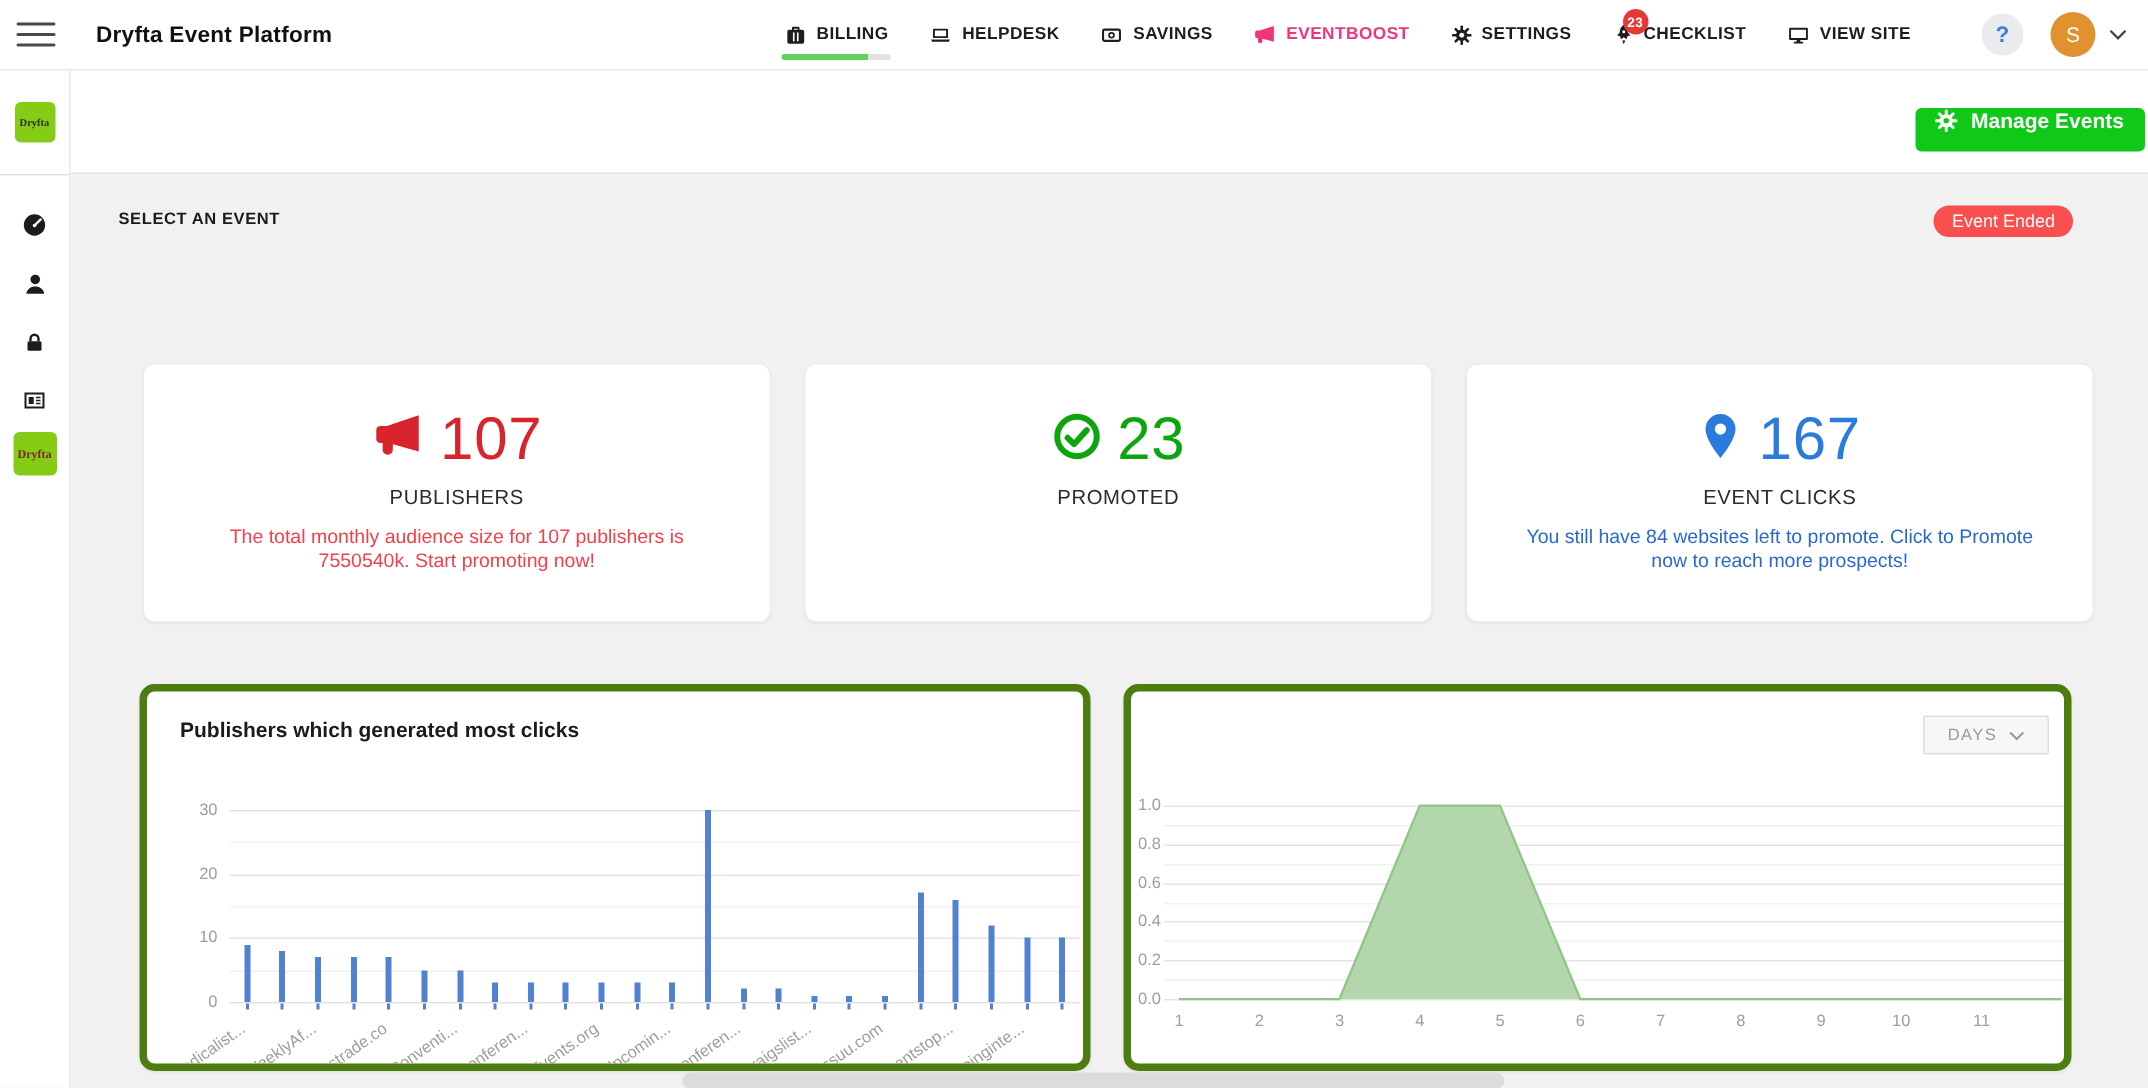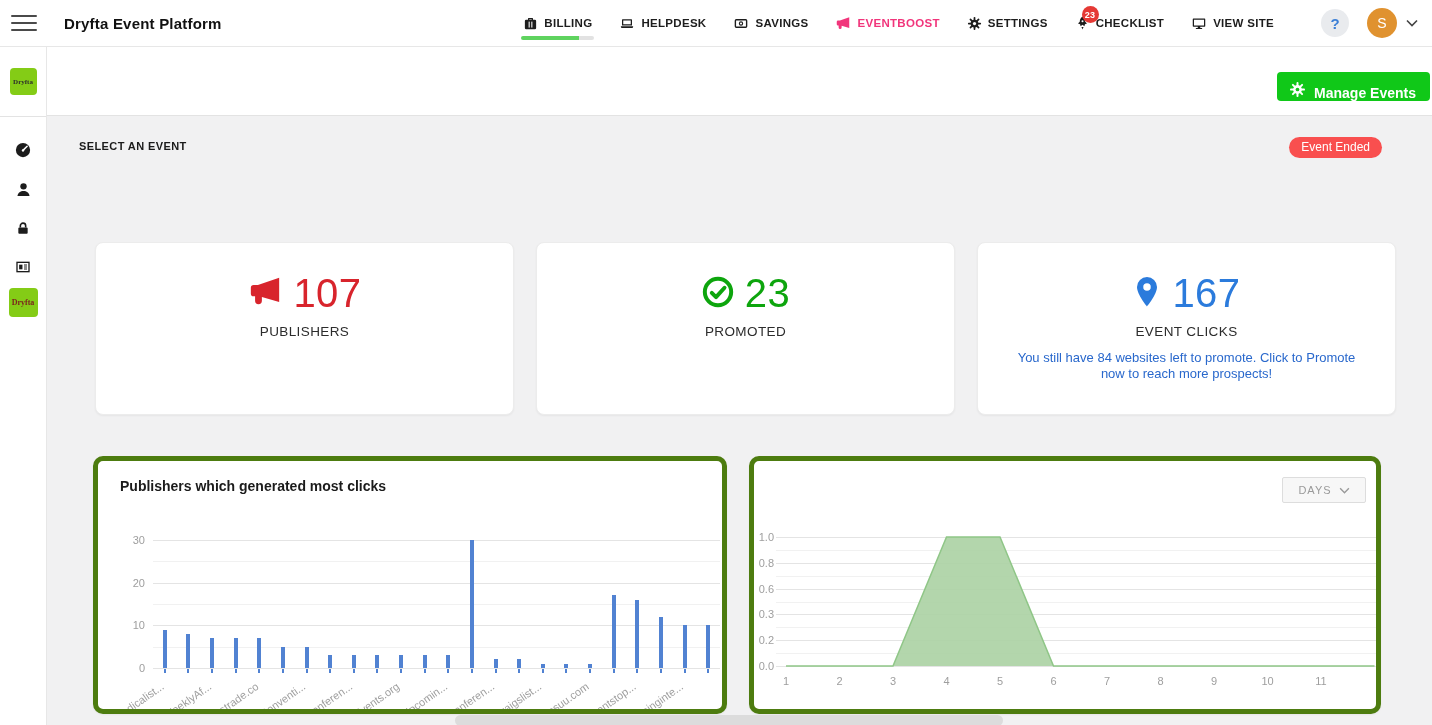--- a/index.html
+++ b/index.html
@@ -37,21 +37,21 @@
     font-weight:700; font-size:7px; color:#2c2c2c; cursor:pointer; }
   .side-logo.second { width:29px; height:29px; font-size:8px; color:#7b241c; margin-top:13px; }
   .side-icons { margin-top:24px; display:flex; flex-direction:column; align-items:center; gap:22px; }
   .side-icon { color:#1c1c1c; cursor:pointer; display:flex; }
 
   
   .band { position:absolute; left:47px; top:47px; right:0; height:69px; background:#fff;
     border-bottom:1px solid #e3e3e3; z-index:10; }
   .manage-btn { position:absolute; right:2px; top:25px; height:29px; background:#10c818; color:#fff;
     border:none; border-radius:4px; font-family:inherit; font-size:14px; font-weight:700;
-    display:flex; align-items:flex-end; gap:8px; padding:0 14px 0 12px; cursor:pointer; }
+    display:flex; align-items:flex-start; gap:8px; padding:0 14px 0 12px; cursor:pointer; }
 
   
   .content { position:absolute; left:47px; top:116px; right:0; bottom:0; background:#f1f1f2; }
   .select-label { position:absolute; left:32px; top:24px; font-size:11px; font-weight:700;
     color:#1b1b1b; letter-spacing:.4px; }
   .event-badge { position:absolute; right:50px; top:21px; background:#f94f4f; color:#fff;
     font-size:12px; padding:3px 12px 4px; border-radius:11px; }
   .event-select { position:absolute; left:45px; top:47px; width:1297px; height:38px; background:#fff;
     border:2px solid #1e6fd9; border-bottom-width:3px; border-radius:5px; display:flex; align-items:center;
     padding:0 18px; font-size:14px; font-weight:700; color:#1a6bd2; cursor:pointer; }
@@ -242,20 +242,21 @@
 
   <div class="stats-row">
     <div class="stat-card card-red">
       <div class="stat-top">
         <span class="stat-icon"><svg width="36" height="34" viewBox="0 0 24 24" fill="currentColor">
               <path d="M22 2 7 7H4a2 2 0 0 0-2 2v4a2 2 0 0 0 2 2h1v3.2a2.4 2.4 0 0 0 4.8 0V15.6L22 19V2z"></path>
             </svg></span>
         <span class="stat-num">107</span>
       </div>
       <div class="stat-label">PUBLISHERS</div>
+      <div class="stat-desc">The total monthly audience size for 107 publishers is 7550540k. Start promoting now!</div>
     </div>
     <div class="stat-card card-green">
       <div class="stat-top">
         <span class="stat-icon"><svg width="34" height="34" viewBox="0 0 24 24" fill="none" stroke="currentColor">
               <circle cx="12" cy="12" r="9.3" stroke-width="2.8"></circle>
               <path d="M7.6 12.6l3 3 6-6.6" stroke-width="2.8" stroke-linecap="round" stroke-linejoin="round"></path>
             </svg></span>
         <span class="stat-num">23</span>
       </div>
       <div class="stat-label">PROMOTED</div>
@@ -354,21 +355,21 @@
             <path d="M1 1.5 6 6.5 11 1.5"></path>
           </svg>
       </div>
     <div class="gridline" style="left: 22px; width: 600px; top: 205px;"></div>
         <div class="ytick" style="left: -10px; top: 199px;">0.0</div>
         <div class="gridline minor" style="left: 22px; width: 600px; top: 192.1px;"></div>
         <div class="gridline" style="left: 22px; width: 600px; top: 179.2px;"></div>
         <div class="ytick" style="left: -10px; top: 173.2px;">0.2</div>
         <div class="gridline minor" style="left: 22px; width: 600px; top: 166.3px;"></div>
         <div class="gridline" style="left: 22px; width: 600px; top: 153.4px;"></div>
-        <div class="ytick" style="left: -10px; top: 147.4px;">0.3</div>
+        <div class="ytick" style="left: -10px; top: 147.4px;">0.4</div>
         <div class="gridline minor" style="left: 22px; width: 600px; top: 140.5px;"></div>
         <div class="gridline" style="left: 22px; width: 600px; top: 127.6px;"></div>
         <div class="ytick" style="left: -10px; top: 121.6px;">0.6</div>
         <div class="gridline minor" style="left: 22px; width: 600px; top: 114.7px;"></div>
         <div class="gridline" style="left: 22px; width: 600px; top: 101.8px;"></div>
         <div class="ytick" style="left: -10px; top: 95.8px;">0.8</div>
         <div class="gridline minor" style="left: 22px; width: 600px; top: 88.9px;"></div>
         <div class="gridline" style="left: 22px; width: 600px; top: 76px;"></div>
         <div class="ytick" style="left: -10px; top: 70px;">1.0</div>
         <div class="area-xlabel" style="left: 32px; top: 214px;">1</div>

